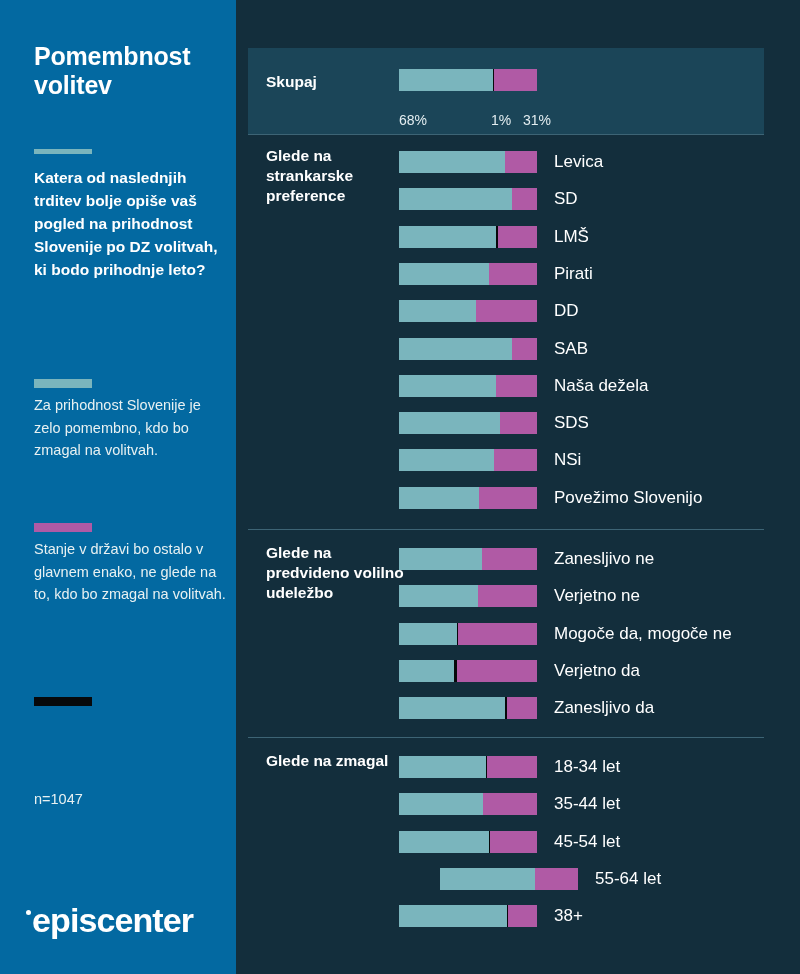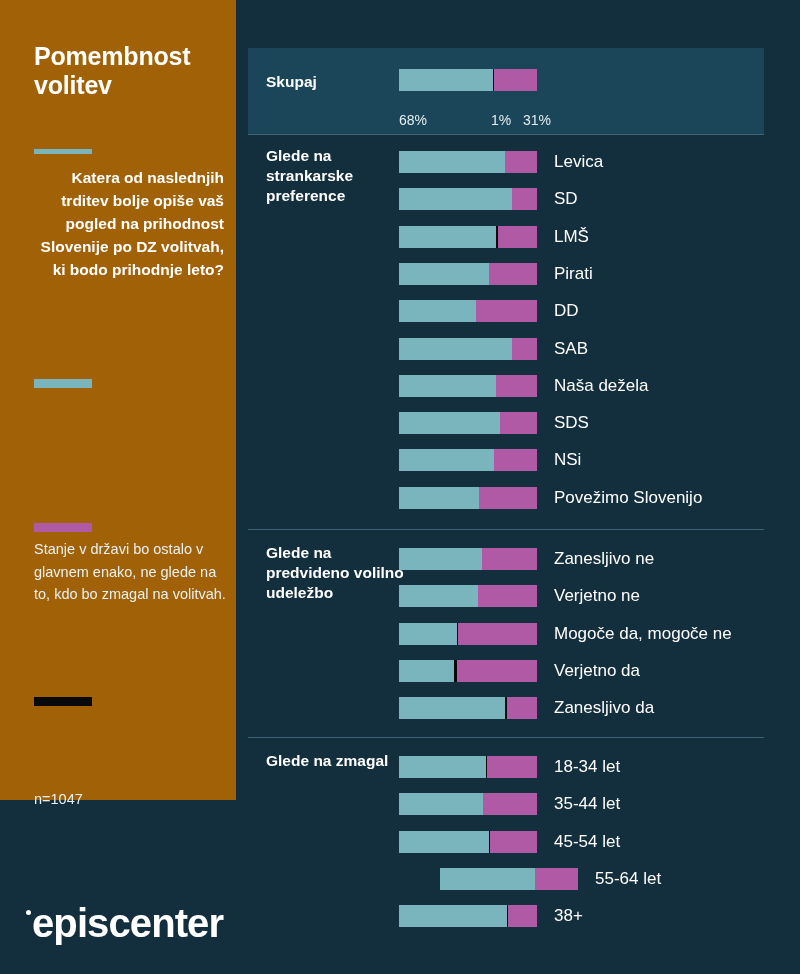--- a/index.html
+++ b/index.html
@@ -11,22 +11,22 @@
   }
   #root {
     position: relative;
     width: 800px; height: 974px;
     display: flex;
   }
 
   
   .left-panel {
     width: 236px;
-    height: 800px;
-    background: #a16207;
+    height: 974px;
+    background: #0369a1;
     position: relative;
     flex: 0 0 236px;
     padding: 0 16px;
   }
   .title {
     position: absolute;
     top: 42px; left: 34px; right: 14px;
     font-size: 25px;
     font-weight: bold;
     line-height: 1.16;
@@ -40,21 +40,20 @@
     background: #7ab5bd;
   }
   .rule-q { top: 149px; left: 34px; }
   .q-text {
     position: absolute;
     top: 167px; left: 34px; right: 12px;
     font-size: 15.5px;
     font-weight: bold;
     line-height: 1.48;
     color: #ffffff;
-    text-align: right;
   }
 
   .legend-swatch {
     position: absolute;
     height: 9px;
     width: 58px;
   }
   .lg1-sw { top: 379px; left: 34px; background: #7ab5bd; }
   .lg1-tx {
     position: absolute; top: 394px; left: 34px; right: 18px;
@@ -71,21 +70,21 @@
     font-size: 14.5px; line-height: 1.56; color: #e8f1f2;
   }
   .nval {
     position: absolute; top: 791px; left: 34px;
     font-size: 14.5px; color: #e8f1f2;
   }
 
   .logo {
     position: absolute;
     left: 26px; top: 903px;
-    font-size: 40px;
+    font-size: 34px;
     font-weight: bold;
     color: #ffffff;
     letter-spacing: -0.9px;
     display: flex;
     align-items: flex-start;
   }
   .logo-dot {
     width: 5px; height: 5px;
     border-radius: 50%;
     background: #ffffff;
@@ -164,20 +163,21 @@
 <div id="root">
 
   <div class="left-panel">
 
     <div class="title">Pomembnost volitev</div>
 
     <div class="rule rule-q"></div>
     <div class="q-text">Katera od naslednjih trditev bolje opiše vaš pogled na prihodnost Slovenije po DZ volitvah, ki bodo prihodnje leto?</div>
 
     <div class="legend-swatch lg1-sw"></div>
+    <div class="lg1-tx">Za prihodnost Slovenije je zelo pomembno, kdo bo zmagal na volitvah.</div>
 
     <div class="legend-swatch lg2-sw"></div>
     <div class="lg2-tx">Stanje v državi bo ostalo v glavnem enako, ne glede na to, kdo bo zmagal na volitvah.</div>
 
     <div class="legend-swatch lg3-sw"></div>
 
     <div class="nval">n=1047</div>
 
     <div class="logo">
       <span class="logo-dot"></span>

